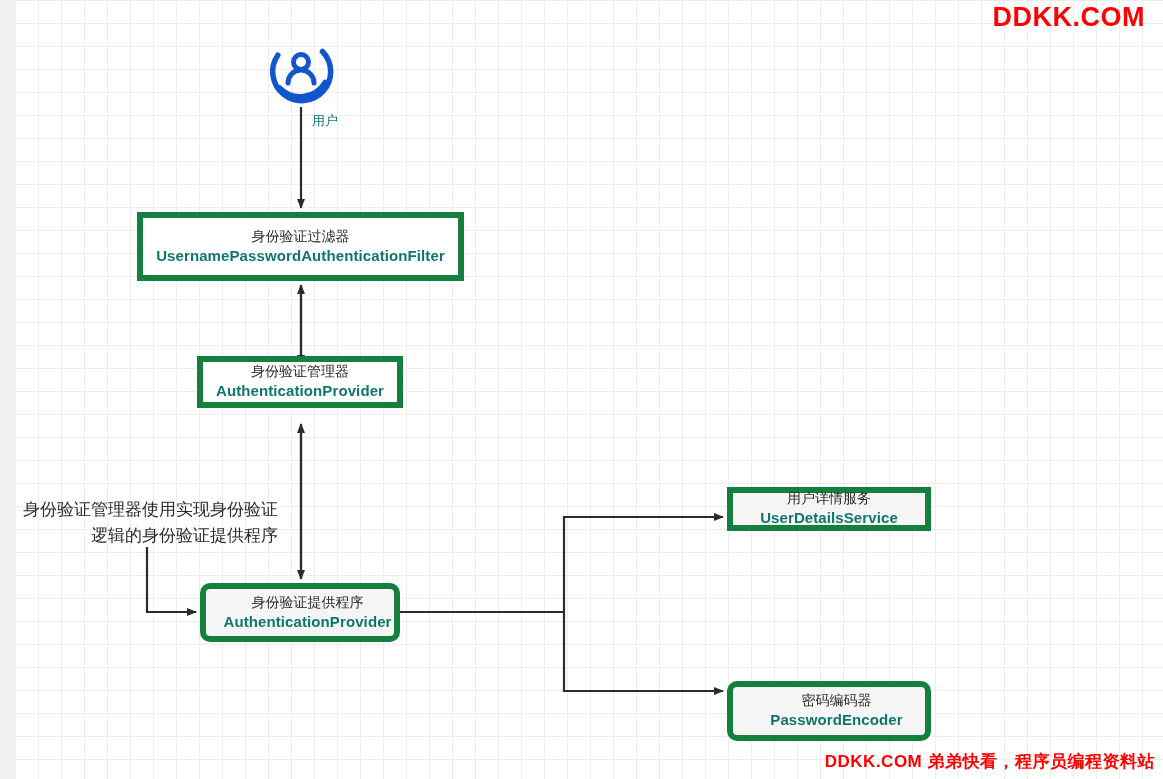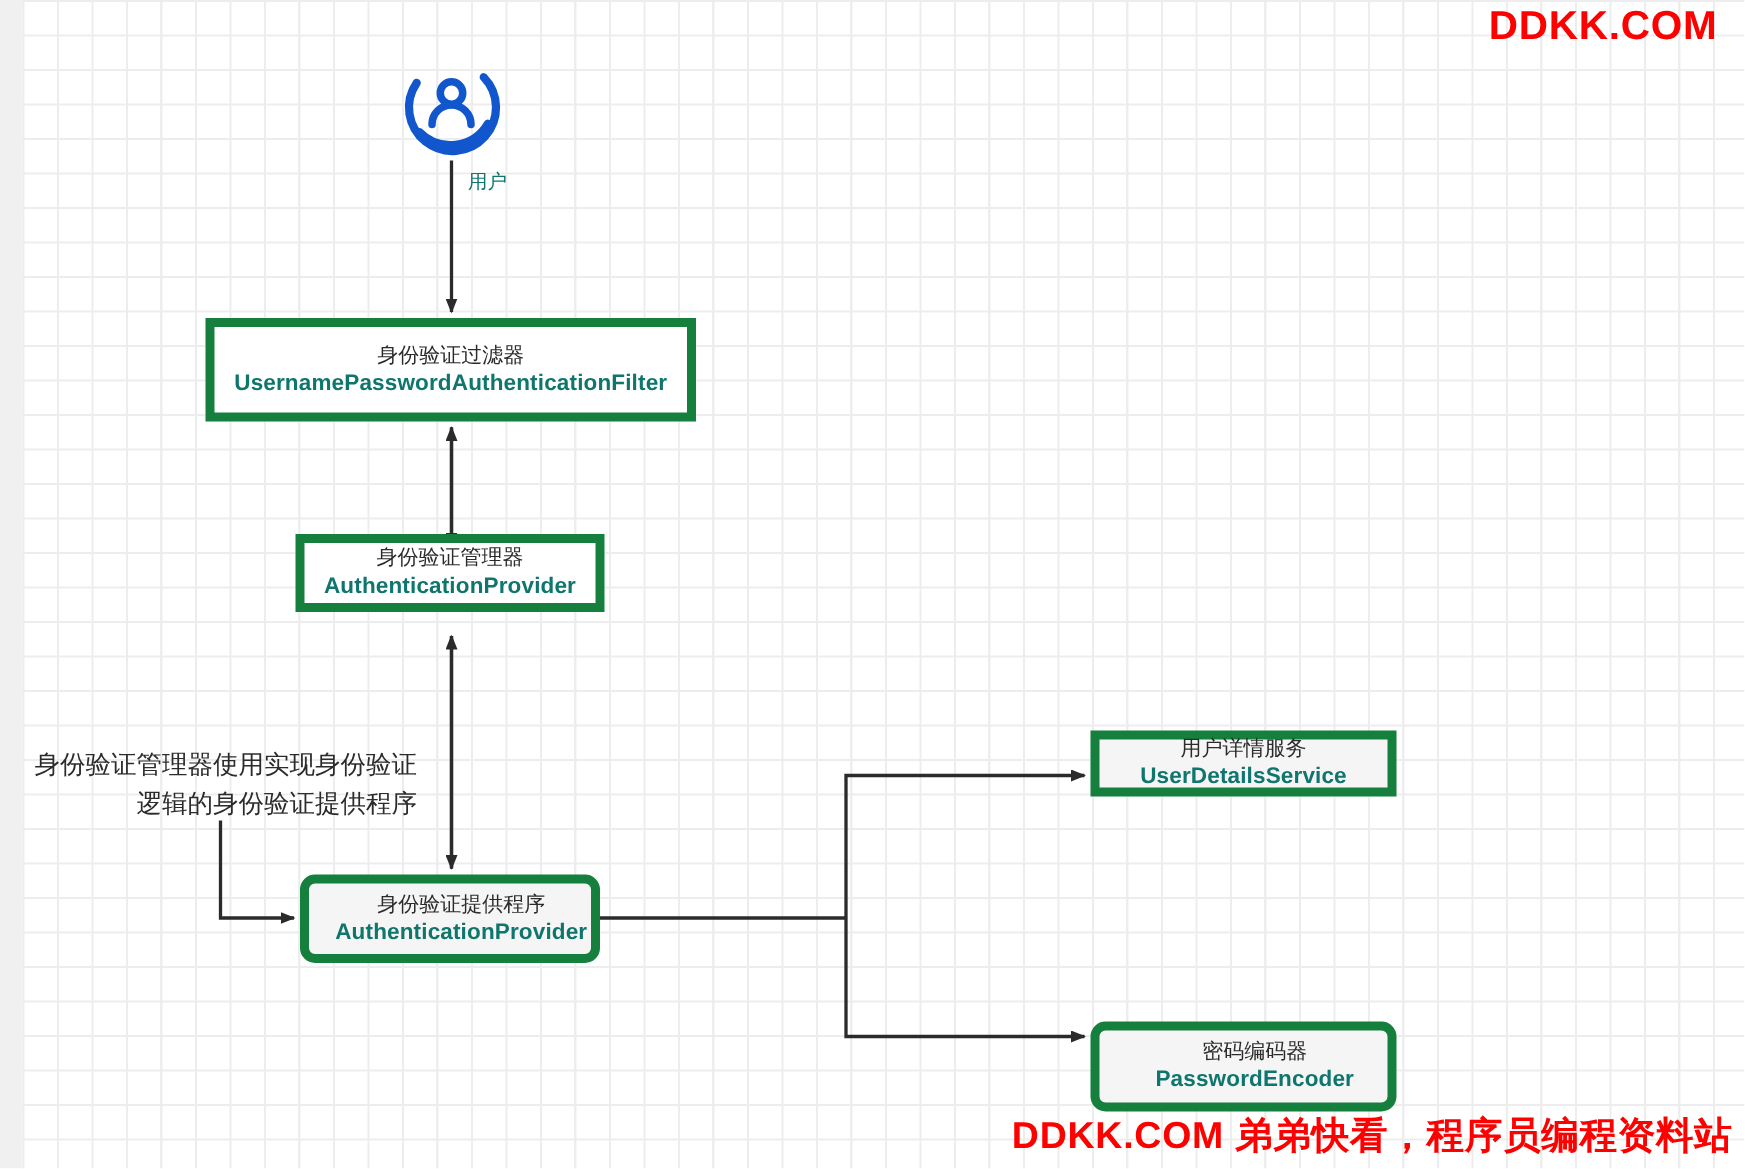--- a/index.html
+++ b/index.html
@@ -131,21 +131,21 @@
     font-weight: bold;
     color: #ff0000;
     letter-spacing: 0.5px;
     z-index: 6;
     margin-left: 38px;
   }
   #wm-bottom {
     position: absolute;
     right: 8px;
     bottom: 6px;
-    font-size: 25px;
+    font-size: 17px;
     font-weight: bold;
     color: #ff0000;
     letter-spacing: 0.5px;
     z-index: 6;
   }
 </style>
 </head>
 <body>
 
 <div id="canvas">

